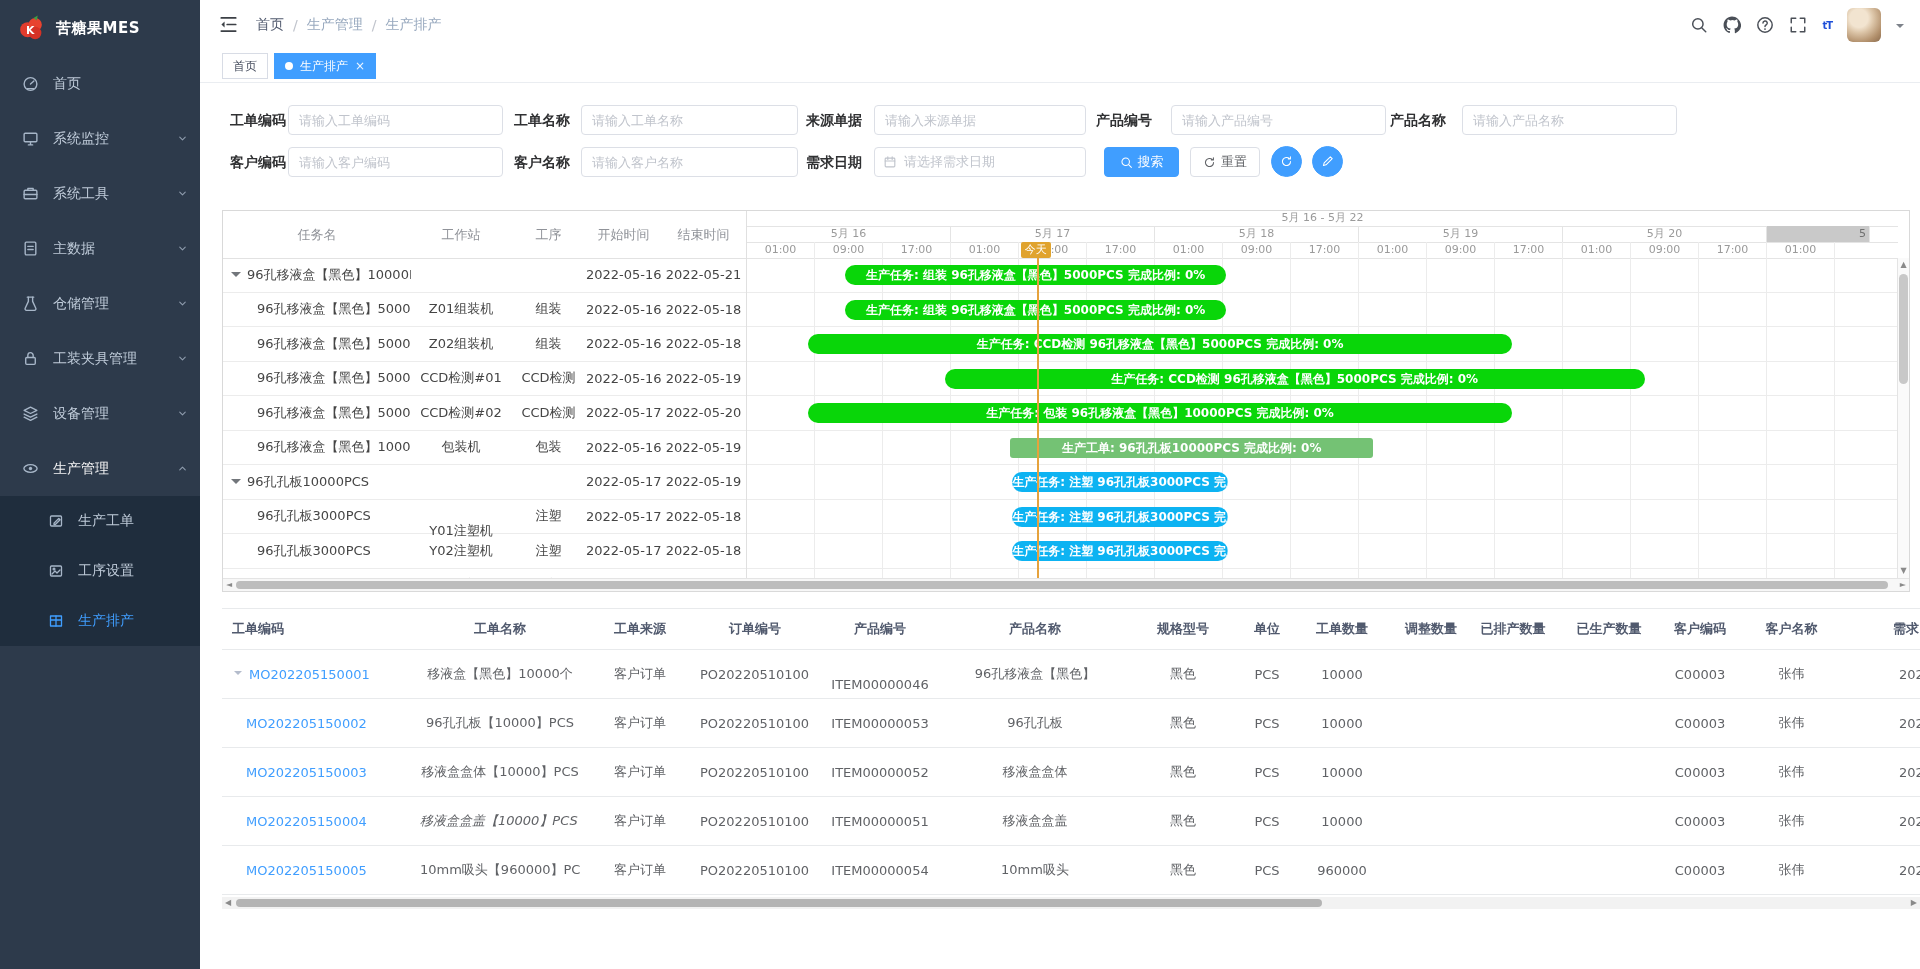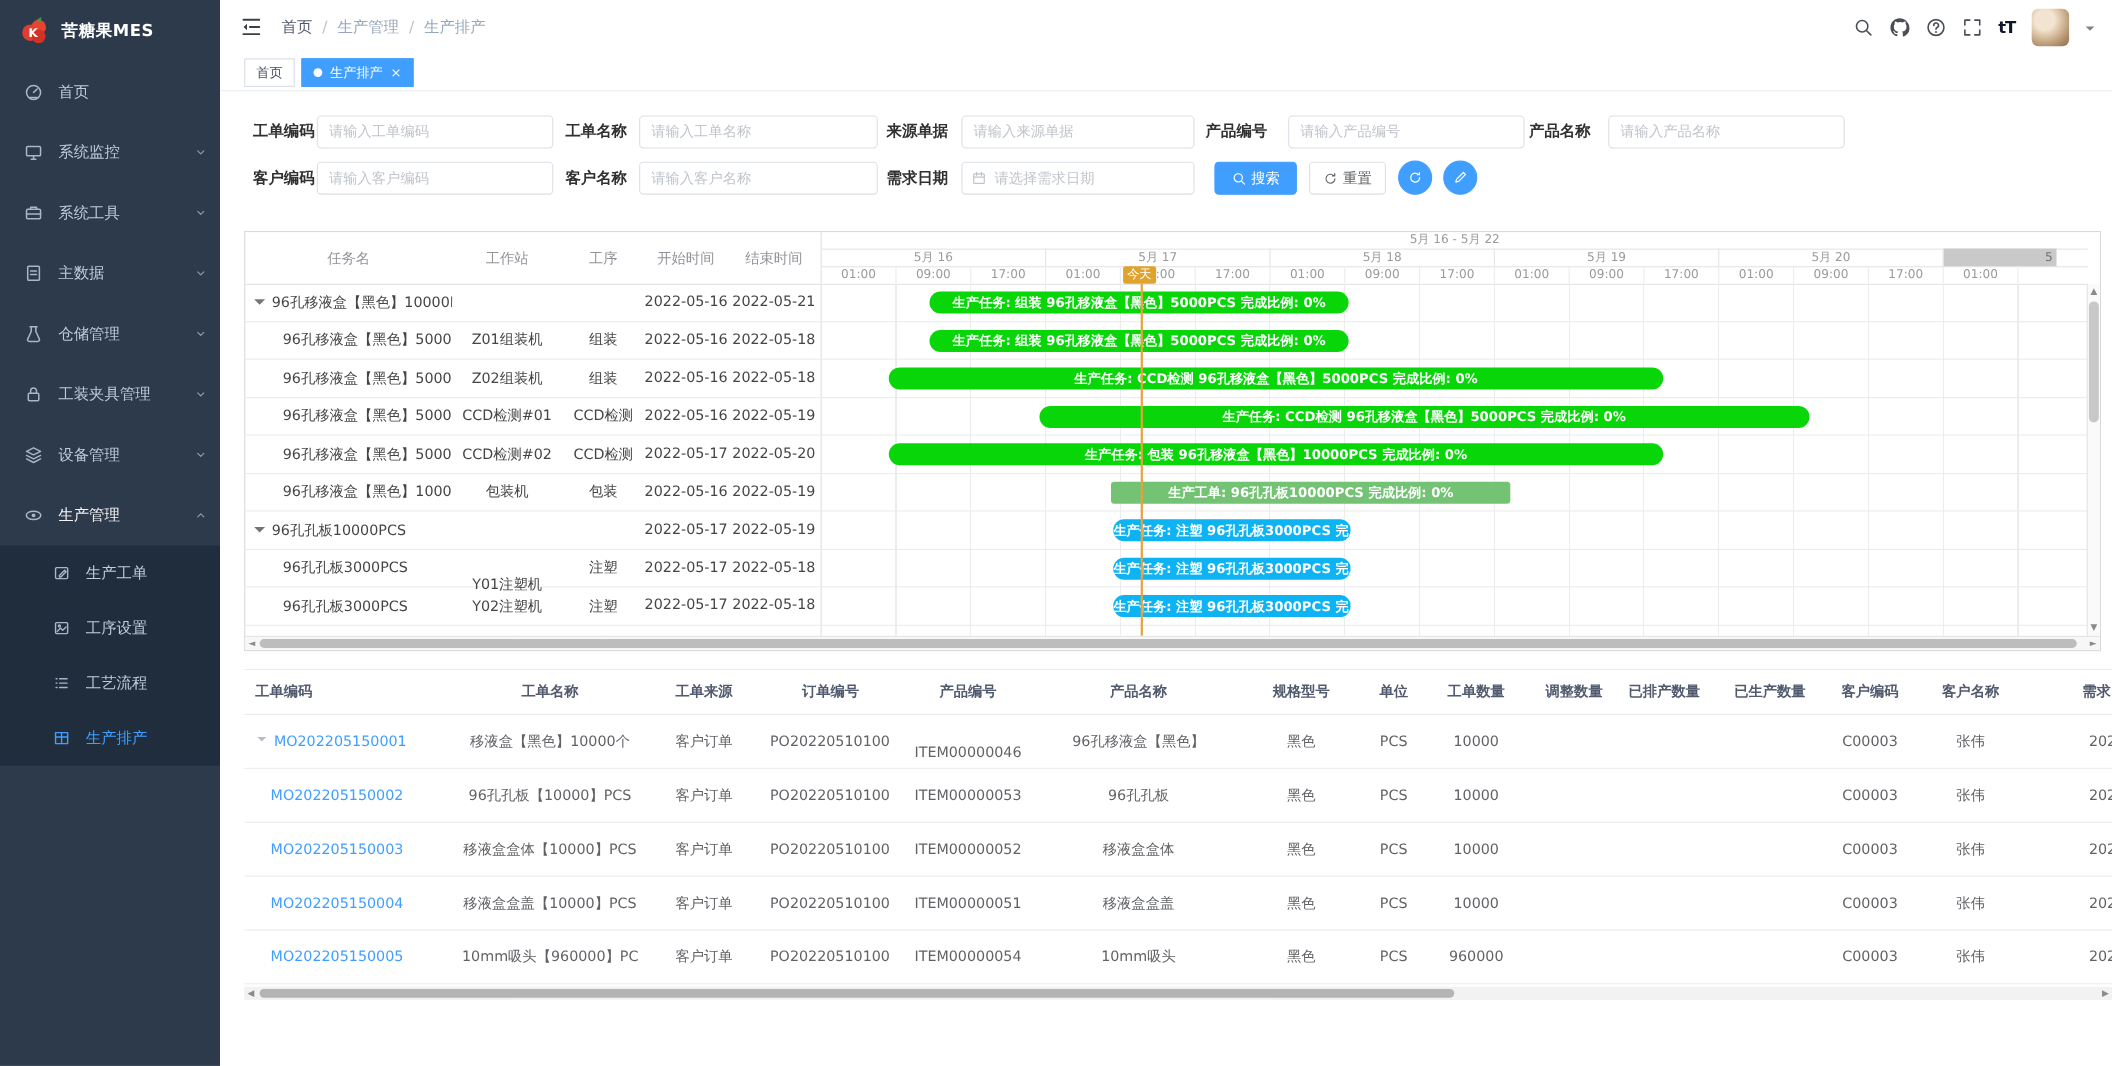--- a/index.html
+++ b/index.html
@@ -26,21 +26,21 @@
 
   
   .topbar{position:absolute;left:200px;top:0;width:1720px;height:50px;background:#fff;border-bottom:1px solid #f2f2f2;}
   .fold-btn{position:absolute;left:18px;top:14px;width:21px;height:21px;color:#3c4046;cursor:pointer;}
   .breadcrumb{position:absolute;left:56px;top:0;height:50px;display:flex;align-items:center;font-size:14px;}
   .bc-item{color:#97a8be;}
   .bc-item.first{color:#515a6e;}
   .bc-sep{color:#c0c4cc;margin:0 9px;}
   .top-icons{position:absolute;right:16px;top:0;height:50px;display:flex;align-items:center;gap:15px;}
   .hicn{width:18px;height:18px;color:#4a4f57;cursor:pointer;}
-  .fontsize-ic{font-size:15px;color:#0f172a;font-weight:600;width:auto;letter-spacing:-1px;cursor:pointer;}
+  .fontsize-ic{font-size:10px;color:#1d4ed8;font-weight:600;width:auto;letter-spacing:-1px;cursor:pointer;}
   .avatar{width:34px;height:34px;border-radius:6px;cursor:pointer;
       background:radial-gradient(circle at 35% 30%,#f2e4d0 0 28%,#dcc5a8 45%,#b2906c 75%,#8a6b4e 100%);}
   .caret{width:0;height:0;border:4px solid transparent;border-top-color:#7d828a;margin-top:6px;cursor:pointer;}
 
   
   .tabbar{position:absolute;left:200px;top:50px;width:1720px;height:33px;background:#fff;border-bottom:1px solid #eaedf1;display:flex;align-items:center;padding-left:22px;gap:6px;box-sizing:border-box;}
   .tab{height:26px;padding:0 10px;border:1px solid #d8dce5;background:#fff;color:#495060;font-size:12px;display:flex;align-items:center;gap:7px;cursor:pointer;box-sizing:border-box;}
   .tab.active{background:#409eff;border-color:#409eff;color:#fff;}
   .tab .dot{width:8px;height:8px;border-radius:50%;background:#fff;}
   .tab .close{font-size:12px;line-height:1;opacity:.9;}
@@ -240,28 +240,20 @@
           <div class="sub-item">
             <span class="icn mi-icon">
               <svg viewBox="0 0 16 16" fill="none" stroke="currentColor" stroke-width="1.3" stroke-linecap="round" stroke-linejoin="round">
                 <rect x="2.5" y="3" width="11" height="10" rx="1"></rect>
                 <path d="M4 11l3-3 2 2 3-3"></path>
                 <circle cx="6" cy="6" r=".9"></circle>
               </svg>
             </span>
             <span>工序设置</span>
           </div>
-          <div class="sub-item">
-            <span class="icn mi-icon">
-              <svg viewBox="0 0 16 16" fill="none" stroke="currentColor" stroke-width="1.3" stroke-linecap="round" stroke-linejoin="round">
-                <path d="M3 4h.8M6.2 4H13M3 8h.8M6.2 8H13M3 12h.8M6.2 12H13"></path>
-              </svg>
-            </span>
-            <span>工艺流程</span>
-          </div>
           <div class="sub-item active">
             <span class="icn mi-icon">
               <svg viewBox="0 0 16 16" fill="none" stroke="currentColor" stroke-width="1.3" stroke-linecap="round" stroke-linejoin="round">
                 <rect x="2.5" y="3" width="11" height="10"></rect>
                 <path d="M2.5 7h11M8 3v10"></path>
               </svg>
             </span>
             <span>生产排产</span>
           </div>
         </div>
@@ -619,21 +611,21 @@
         <div class="t-cell" style="width: 108px; flex: 0 0 108px; text-align: center;">10000</div>
         <div class="t-cell" style="width: 70px; flex: 0 0 70px; text-align: center;"></div>
         <div class="t-cell" style="width: 94px; flex: 0 0 94px; text-align: center;"></div>
         <div class="t-cell" style="width: 98px; flex: 0 0 98px; text-align: center;"></div>
         <div class="t-cell" style="width: 84px; flex: 0 0 84px; text-align: center;">C00003</div>
         <div class="t-cell" style="width: 99px; flex: 0 0 99px; text-align: center;">张伟</div>
         <div class="t-cell" style="width: 160px; flex: 0 0 160px; padding-left: 58px;">202</div>
       </div>
       <div class="t-row">
         <div class="t-cell" style="width: 198px; flex: 0 0 198px; padding-left: 24px;"><span class="t-link">MO202205150004</span></div>
-        <div class="t-cell" style="width: 160px; flex: 0 0 160px; text-align: center;">移液盒盒盖【10000】PCS</div>
+        <div class="t-cell" style="width: 160px; flex: 0 0 160px; text-align: left; font-style: italic;">移液盒盒盖【10000】PCS</div>
         <div class="t-cell" style="width: 120px; flex: 0 0 120px; text-align: center;">客户订单</div>
         <div class="t-cell" style="width: 110px; flex: 0 0 110px; text-align: center;">PO202205101001</div>
         <div class="t-cell" style="width: 140px; flex: 0 0 140px; text-align: center;">ITEM00000051</div>
         <div class="t-cell" style="width: 170px; flex: 0 0 170px; text-align: center;">移液盒盒盖</div>
         <div class="t-cell" style="width: 126px; flex: 0 0 126px; text-align: center;">黑色</div>
         <div class="t-cell" style="width: 42px; flex: 0 0 42px; text-align: center;">PCS</div>
         <div class="t-cell" style="width: 108px; flex: 0 0 108px; text-align: center;">10000</div>
         <div class="t-cell" style="width: 70px; flex: 0 0 70px; text-align: center;"></div>
         <div class="t-cell" style="width: 94px; flex: 0 0 94px; text-align: center;"></div>
         <div class="t-cell" style="width: 98px; flex: 0 0 98px; text-align: center;"></div>

